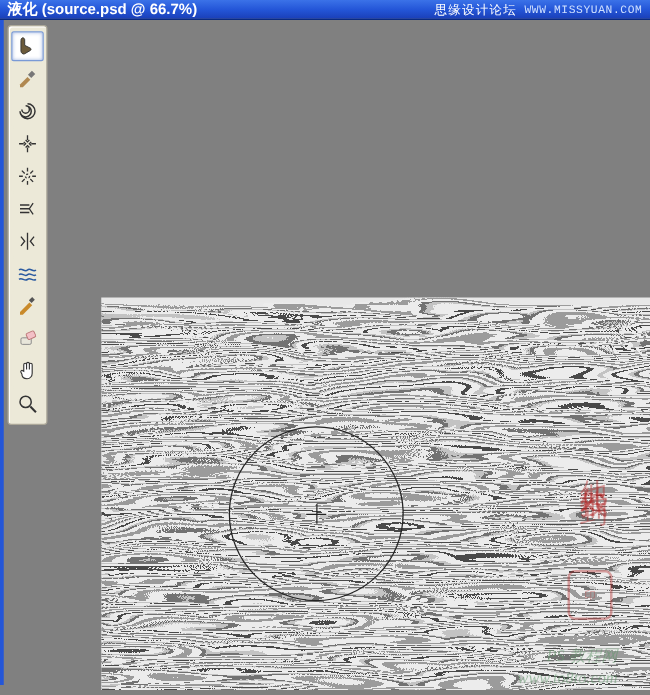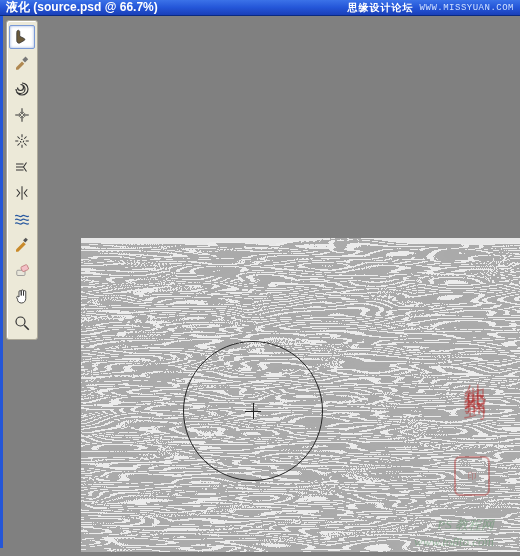--- a/index.html
+++ b/index.html
@@ -24,21 +24,21 @@
     .titlebar-left {
       font-weight: bold;
       white-space: nowrap;
     }
     .titlebar-right {
       display: flex;
       align-items: center;
       gap: 6px;
       font-size: 10px;
     }
-    .brand-cn { font-weight: bold; letter-spacing: 1px; }
+    .brand-cn { font-weight: normal; letter-spacing: 1px; }
     .brand-url { color: #cfe0ff; font-family: Liberation Mono, monospace; font-size: 9px; letter-spacing: .5px;}
     .content-area {
       position: relative;
       width: 520px;
       height: 532px;
       background: #808080;
       border-left: 3px solid #2456d8;
     }
     .toolbox {
       position: absolute;

